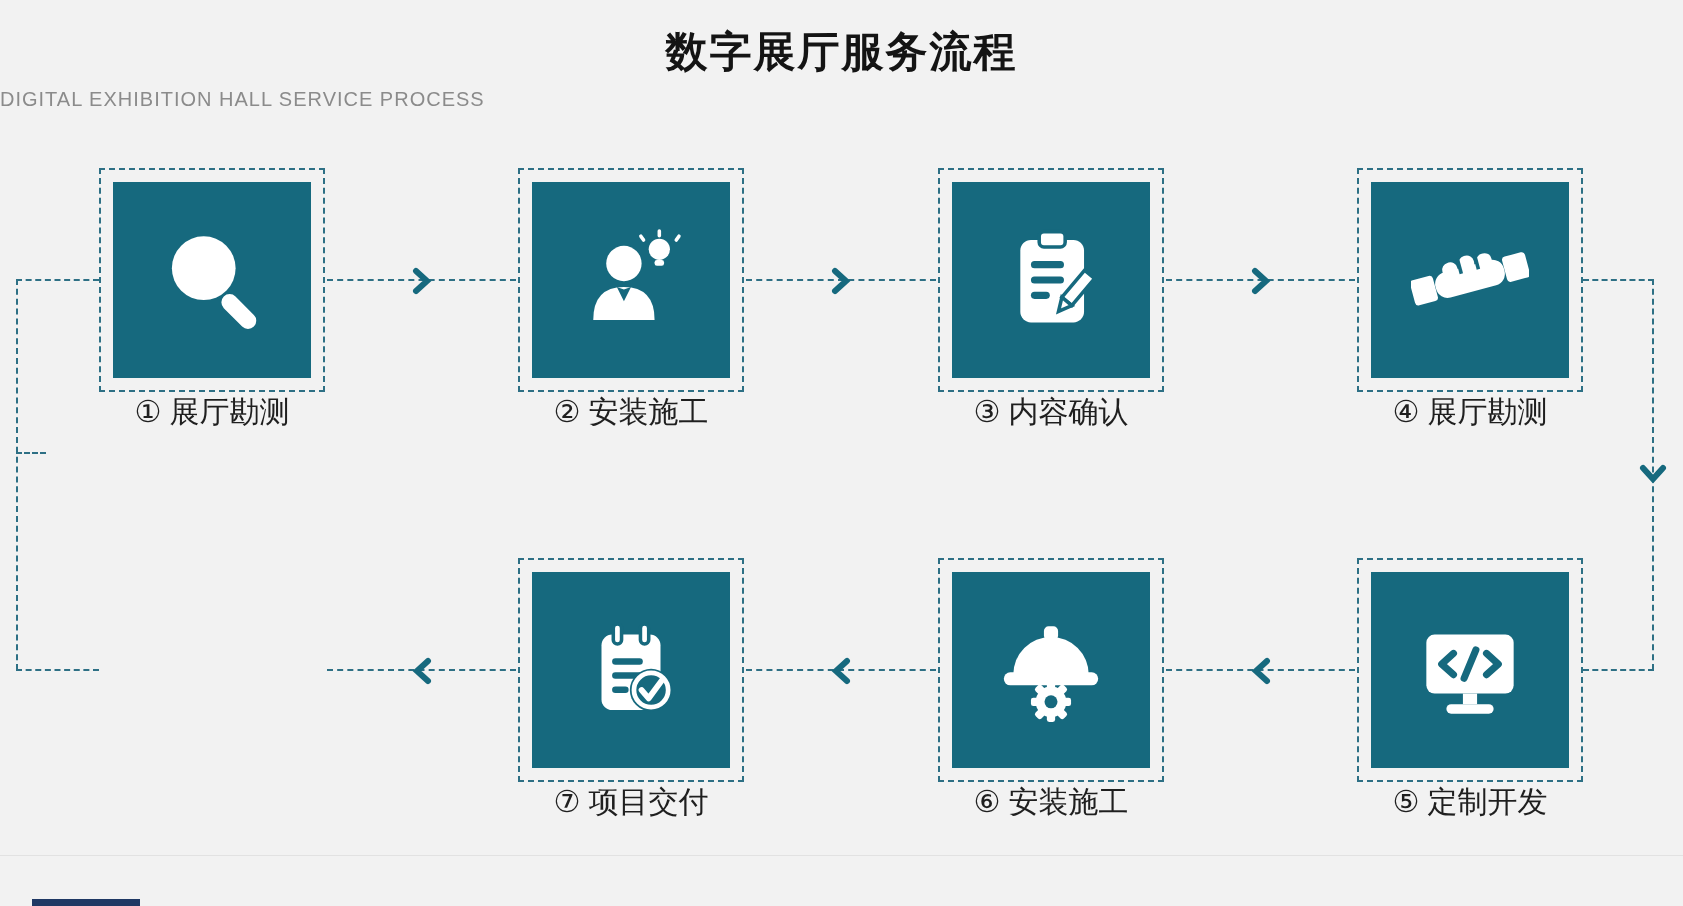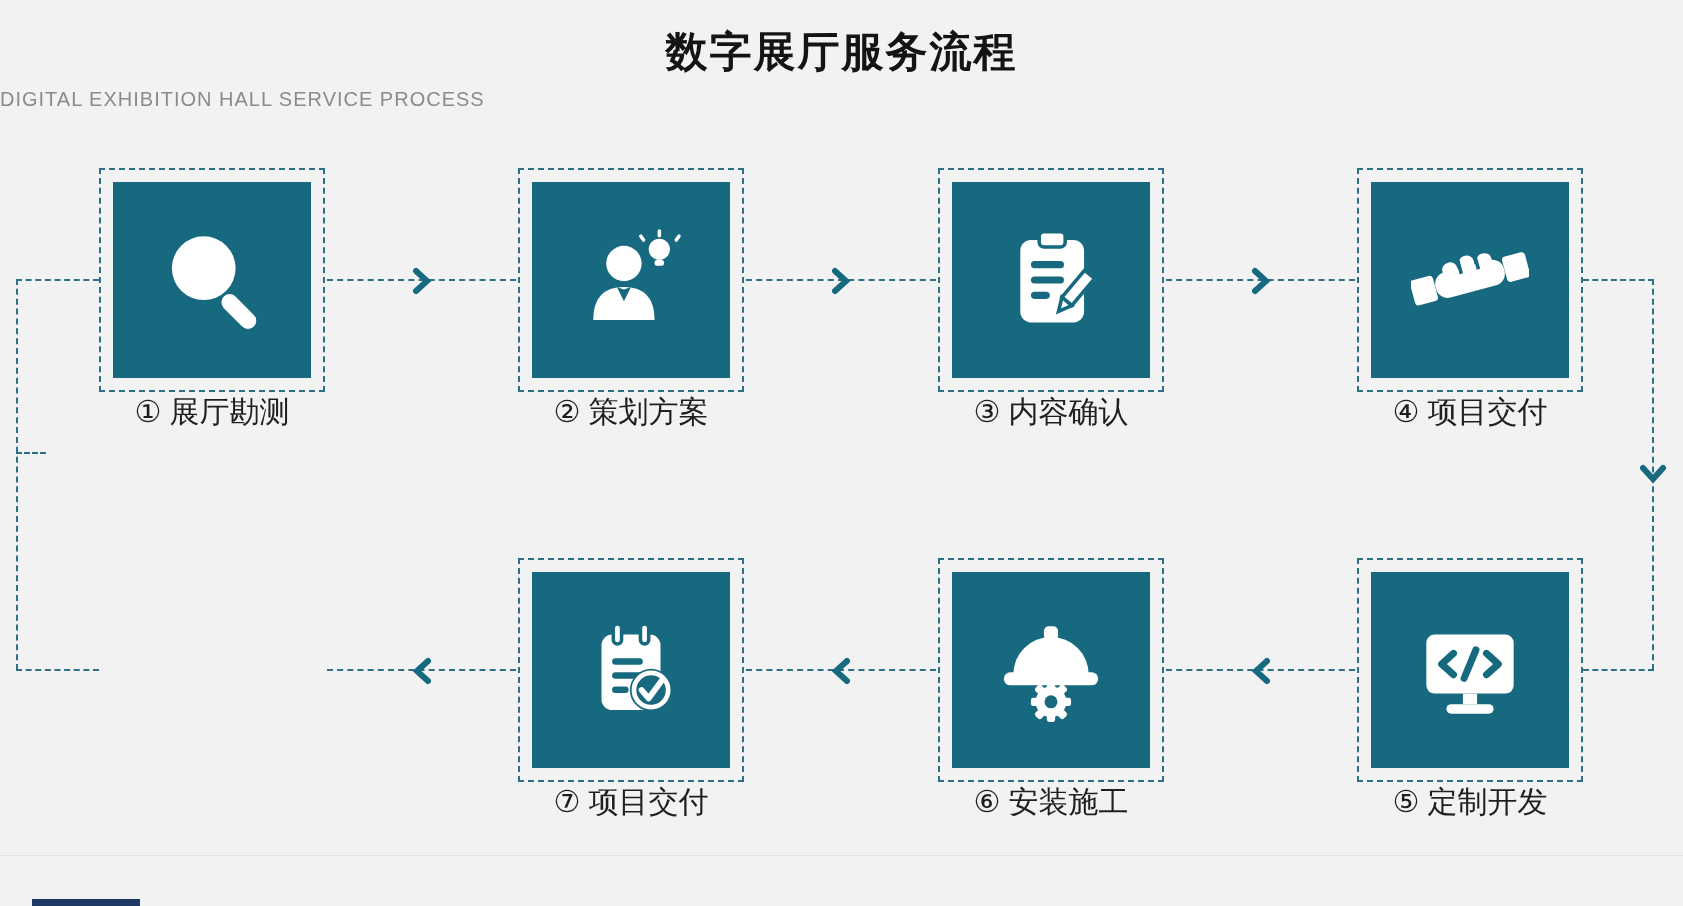--- a/index.html
+++ b/index.html
@@ -73,21 +73,21 @@
             <circle cx="74" cy="24" r="9"></circle>
             <rect x="70" y="33" width="8" height="5" rx="2"></rect>
             <rect x="72.5" y="7" width="3" height="7" rx="1.5"></rect>
             <rect x="58" y="11" width="3" height="7" rx="1.5" transform="rotate(-35 59.5 14.5)"></rect>
             <rect x="88" y="11" width="3" height="7" rx="1.5" transform="rotate(35 89.5 14.5)"></rect>
           </g>
           <polygon points="44,58 38,56 44,68 50,56" class="teal-fill"></polygon>
         </svg>
       </div>
     </div>
-    <div class="label">② 策划方案</div>
+    <div class="label">② 安装施工</div>
   </div>
 
   <div class="step" style="left:938px;top:168px">
     <div class="box">
       <div class="box-fill">
         <svg class="icon" viewBox="0 0 100 100">
           <rect x="24" y="16" width="54" height="70" rx="9" fill="#fff"></rect>
           <rect x="40" y="9" width="22" height="13" rx="4" fill="#fff" stroke="var(--accent)" stroke-width="3"></rect>
           <g class="teal-fill">
             <rect x="33" y="34" width="28" height="6" rx="3"></rect>
@@ -118,21 +118,21 @@
               <rect x="59" y="31" width="13" height="13" rx="6"></rect>
             </g>
           </g>
           <g class="teal-fill" transform="rotate(-15 50 49)">
             <rect x="42.5" y="30" width="3" height="13"></rect>
             <rect x="57.5" y="30" width="3" height="13"></rect>
           </g>
         </svg>
       </div>
     </div>
-    <div class="label">④ 项目交付</div>
+    <div class="label">④ 展厅勘测</div>
   </div>
 
   <div class="step" style="left:1357px;top:558px">
     <div class="box">
       <div class="box-fill">
         <svg class="icon" viewBox="0 0 100 100">
           <rect x="13" y="20" width="74" height="50" rx="7" fill="#fff"></rect>
           <g fill="none" class="teal-stroke" stroke-width="6" stroke-linecap="round" stroke-linejoin="round">
             <polyline points="36,36 26,45 36,54"></polyline>
             <polyline points="64,36 74,45 64,54"></polyline>

